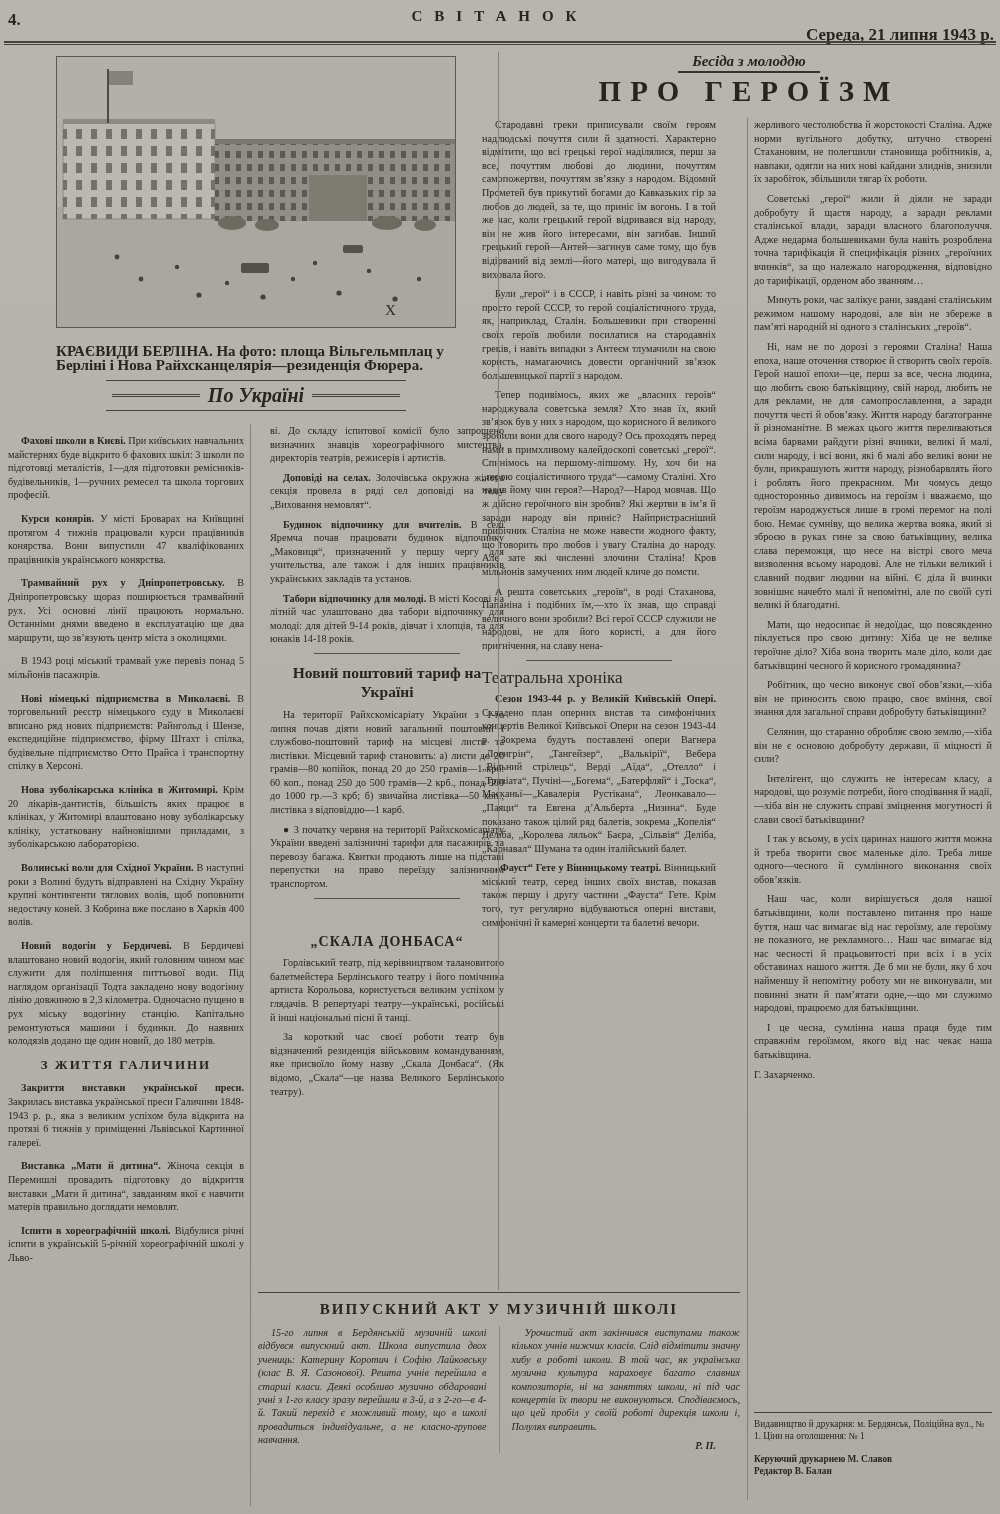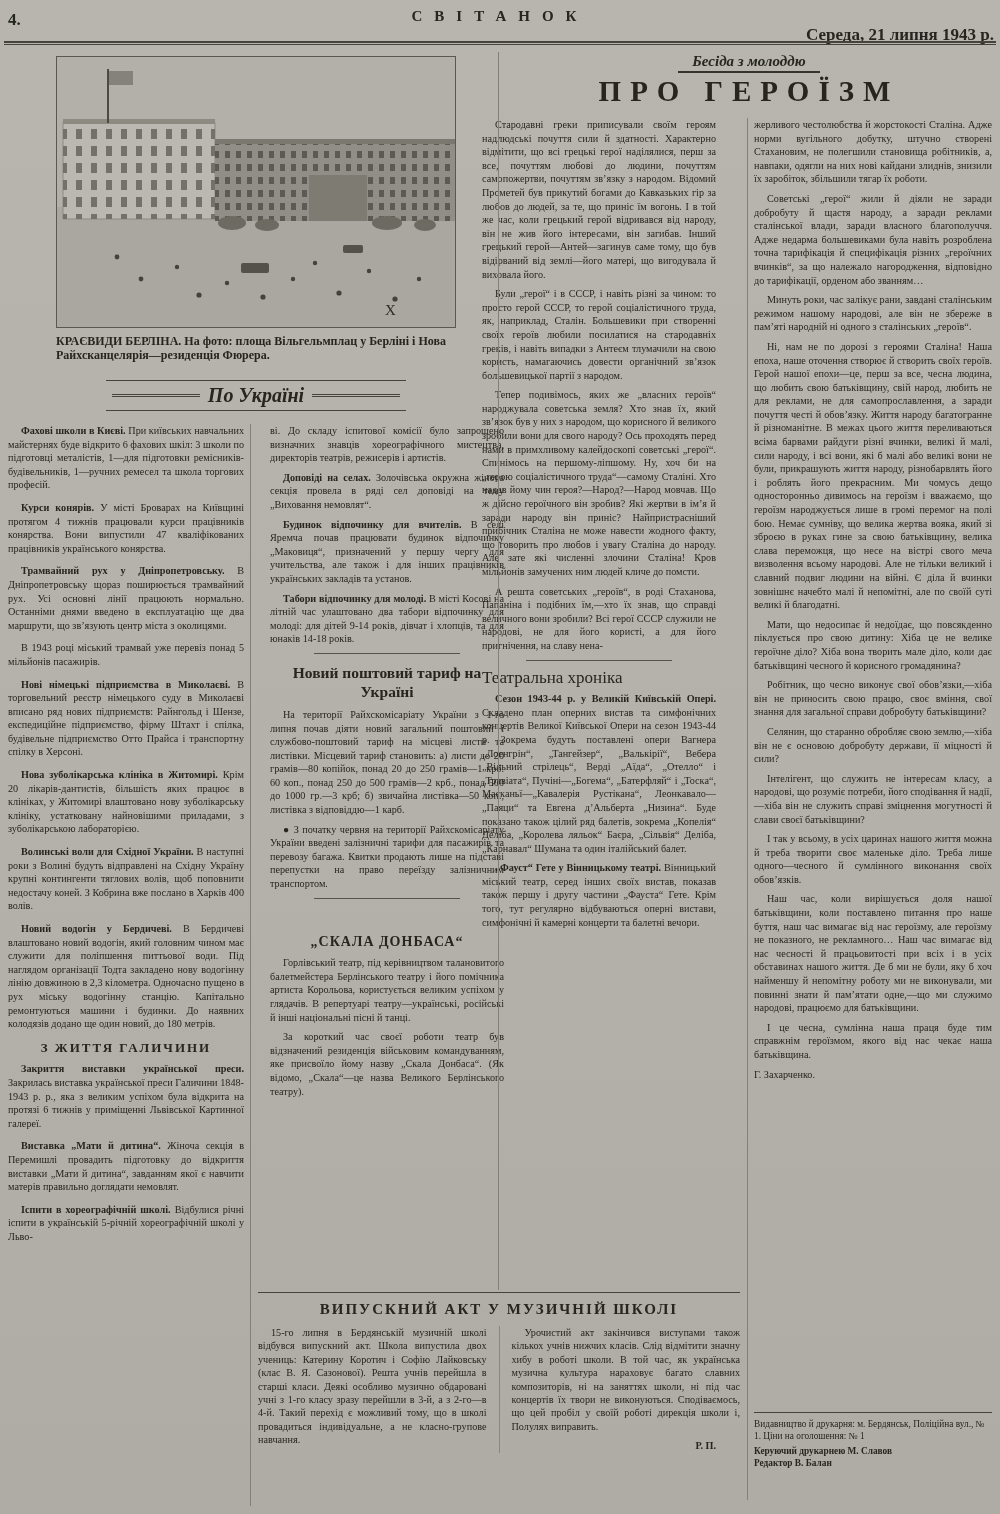--- a/index.html
+++ b/index.html
@@ -20,38 +20,38 @@
   .masthead { position:absolute; left:0; right:0; top:0; text-align:center;
               font-size:15px; font-weight:bold; letter-spacing:12px; }
   .issue-date { position:absolute; right:6px; top:17px; font-size:17px; font-weight:bold; }
   .head-rule { position:absolute; top:41px; left:4px; right:4px; height:4px;
                border-top:2px solid #45443c; border-bottom:1px solid #45443c; }
 
   
   .photo-figure { position:absolute; left:56px; top:56px; width:400px; }
   .photo { width:400px; height:272px; border:1px solid #5b594f; background:#a9a79f; overflow:hidden; }
   .photo svg { display:block; }
-  .photo-caption { margin-top:6px; font-size:12px; line-height:14px; font-weight:bold; text-align:left; }
+  .photo-caption { margin-top:16px; font-size:15px; line-height:14px; font-weight:bold; text-align:left; }
 
   
   .po-header { position:absolute; left:106px; top:380px; width:300px;
                display:flex; align-items:center; gap:8px;
                border-top:1px solid #45443c; border-bottom:1px solid #45443c; padding:3px 6px; }
   .po-rule { flex:1; border-top:3px double #45443c; height:0; }
   .po-title { font-size:20px; font-weight:bold; font-style:italic; white-space:nowrap; }
 
   
   .col { position:absolute; font-size:10.2px; line-height:13.6px; text-align:justify; overflow:hidden; }
   .col1 { left:8px;   top:424px; width:236px; height:1084px; }
   .col2 { left:270px; top:424px; width:234px; height:864px;  }
   .col3 { left:482px; top:118px; width:234px; height:1174px; }
   .col4 { left:754px; top:118px; width:238px; height:1284px; }
 
   .para { text-indent:13px; margin:0 0 6px; }
-  .col1 .para { margin-bottom:9px; }
+  .col1 .para { margin-bottom:9px;margin-top:10px; }
   .para.cont { text-indent:0; }
   .lead { font-weight:bold; }
   .lead::after { content:" "; }
   .lead:empty { display:none; }
 
   .sub-head { text-align:center; font-weight:bold; font-size:13px; letter-spacing:2px;
               margin:10px 0 8px; text-indent:0; }
   .section-title-lg { text-align:center; font-weight:bold; font-size:15.5px; line-height:19px;
                       margin:8px 6px 7px; }
   .skala-title { font-size:14px; letter-spacing:1px;margin-top:36px; }
@@ -63,30 +63,30 @@
   .kicker { display:inline-block; font-size:15px; font-weight:bold; font-style:italic;
             border-bottom:2px solid #35342c; padding:0 14px 1px; }
   .heroism-title { font-size:29px; font-weight:bold; letter-spacing:9px; margin-top:2px; }
 
   .sign { text-align:left; font-weight:normal; padding-right:18px; text-indent:0; }
 
   
   .music-school { position:absolute; left:258px; top:1292px; width:482px; }
   .ms-rule { border-top:1px solid #45443c; }
   .ms-title { text-align:center; font-weight:bold; font-size:15px; letter-spacing:2px; margin:8px 0 8px; }
-  .ms-cols { display:flex; }
+  .ms-cols { display:flex;font-style:italic; }
   .ms-col { flex:1; font-size:10.2px; line-height:13.4px; text-align:justify; }
   .ms-col + .ms-col { border-left:1px solid #8a887e; padding-left:12px; margin-left:12px; }
   .ms-sign { text-align:right; font-weight:bold; padding-right:24px; margin-top:6px; }
 
   
   .publisher { position:absolute; left:754px; top:1412px; width:238px;
                border-top:1px solid #45443c; padding-top:6px;
                font-size:9.3px; line-height:11.6px; }
-  .publisher p { margin-bottom:4px; }
+  .publisher p { margin-bottom:12px; }
   .pub-row2 { display:flex; justify-content:space-between; font-weight:bold; }
 
   
   .vrule { position:absolute; width:1px; background:#838177; }
   .vr1 { left:250px; top:424px; height:1082px; }
   .vr2 { left:498px; top:52px;  height:1238px; }
   .vr3 { left:747px; top:118px; height:1382px; }
 </style>
 </head>
 <body>

